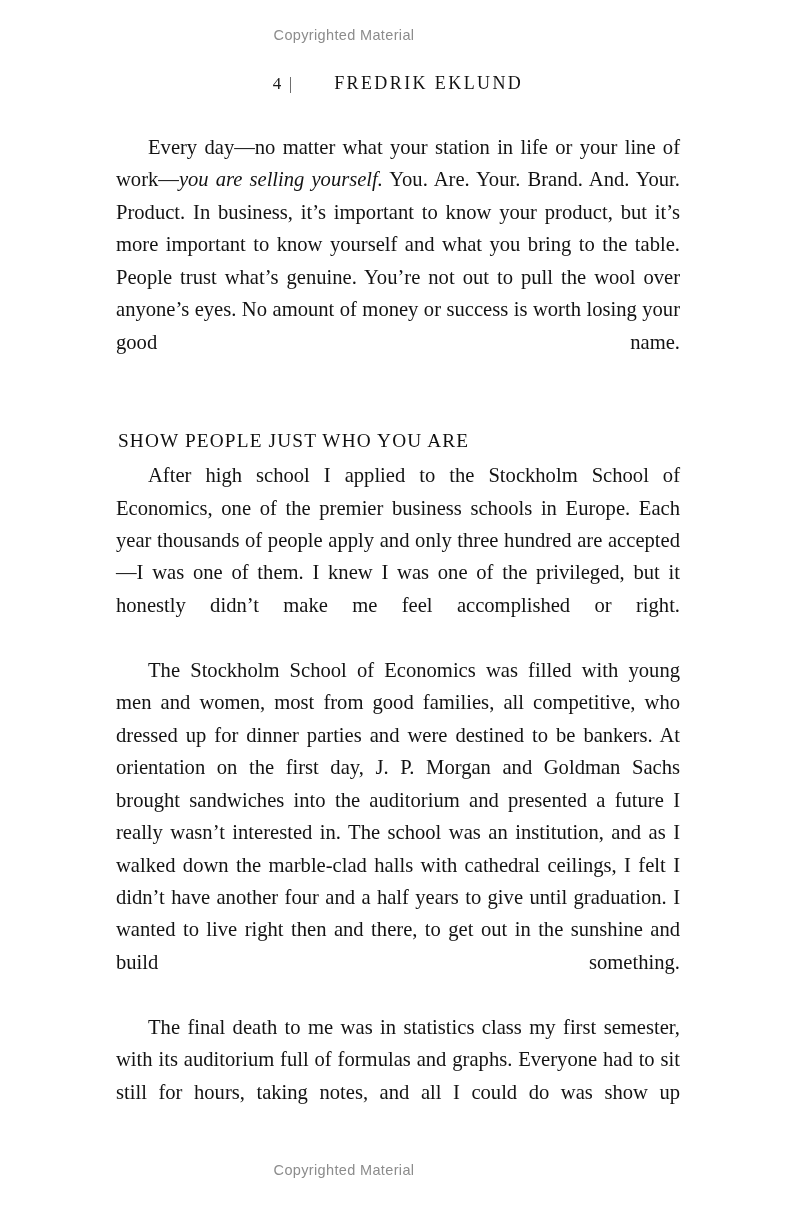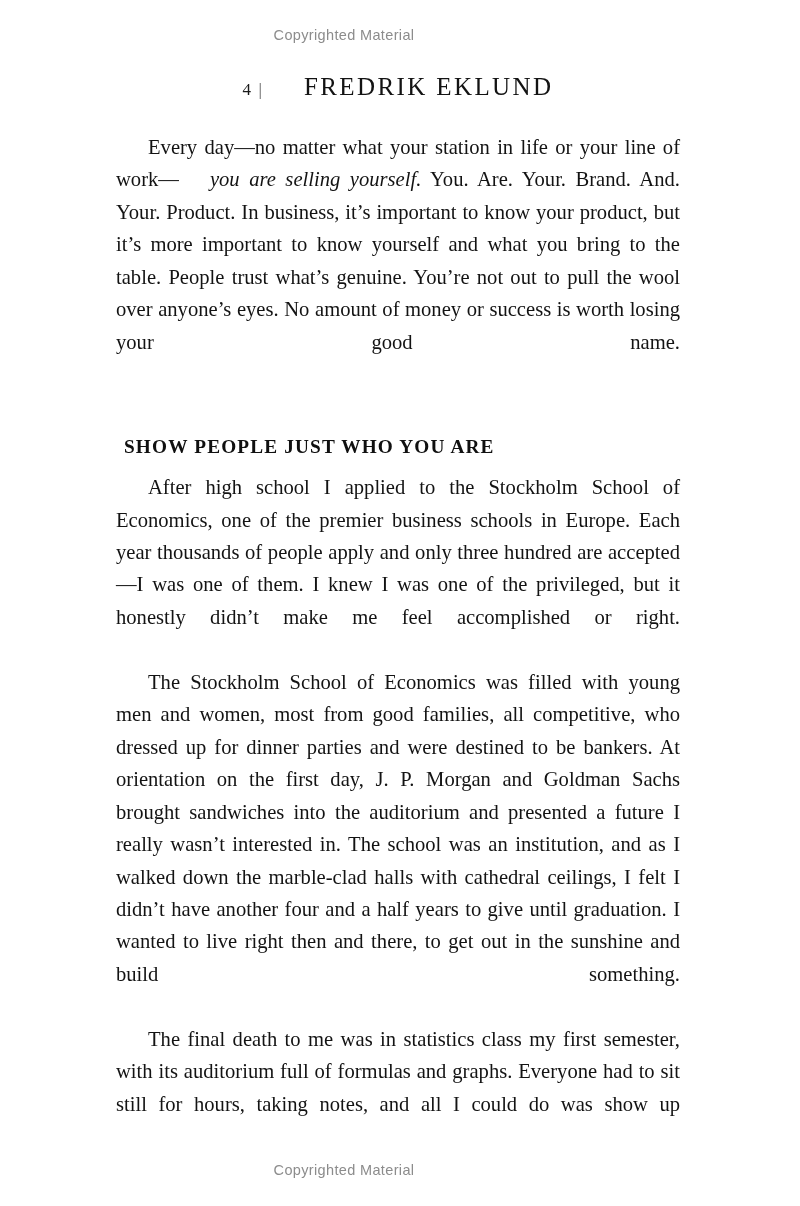--- a/index.html
+++ b/index.html
@@ -56,21 +56,21 @@
   }
   .folio-rule {
     display: inline-block;
     margin: 0 6px 0 7px;
     font-size: 17px;
     color: #555555;
     font-weight: 300;
   }
   .run-title {
     margin-left: 36px;
-    font-size: 25px;
+    font-size: 18px;
     letter-spacing: 2.4px;
     color: #131313;
     font-weight: 400;
   }
 
   
   .textblock {
     position: absolute;
     top: 131px;
     left: 116px;
@@ -83,28 +83,27 @@
     text-align: justify;
     text-justify: inter-word;
     text-indent: 32px;
     hyphens: manual;
     -webkit-hyphens: manual;
     color: #131313;
   }
   .para.first { text-indent: 32px; }
   .para em {
     font-style: italic;
-    margin-left: 31px;
   }
 
   .section-head {
-    margin: 8px;
+    margin: 2px;
     padding-top: 32px;
     font-size: 19.3px;
-    font-weight: bold;
+    font-weight: normal;
     letter-spacing: 1.15px;
     line-height: 32.45px;
     color: #101010;
     text-indent: 0;
     text-align: left;
     white-space: nowrap;
   }
 
   
   .para::after {

